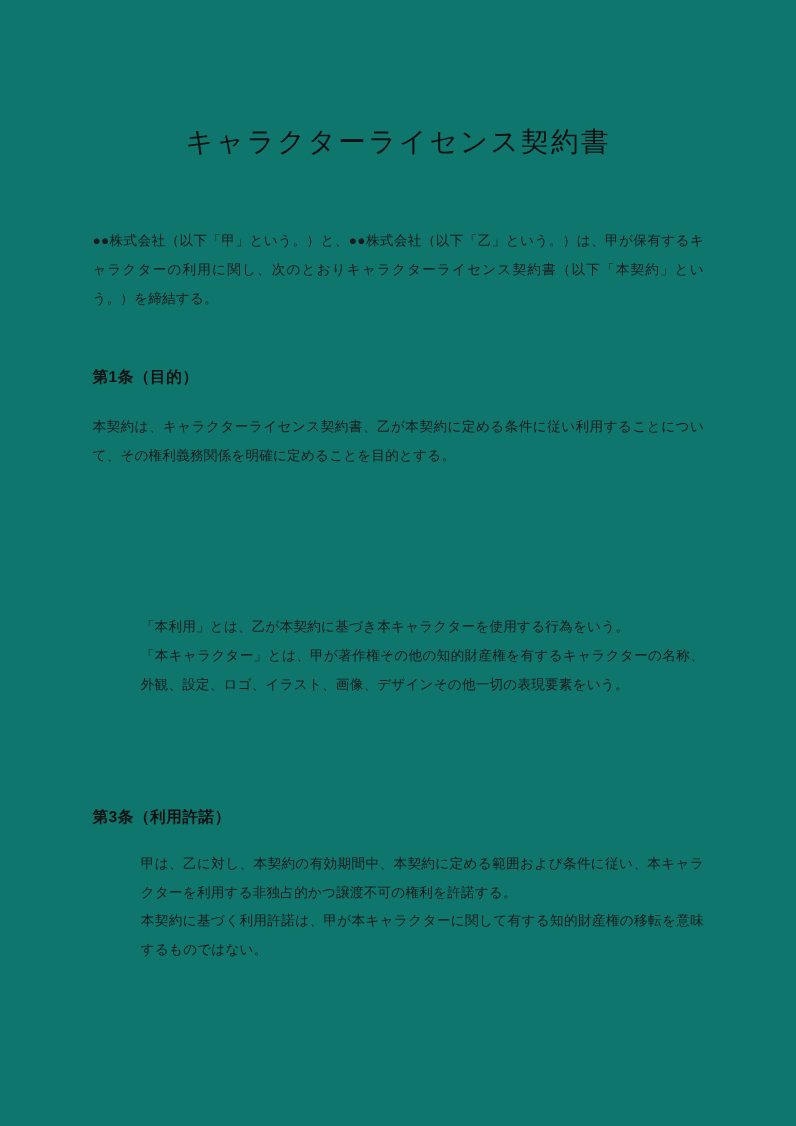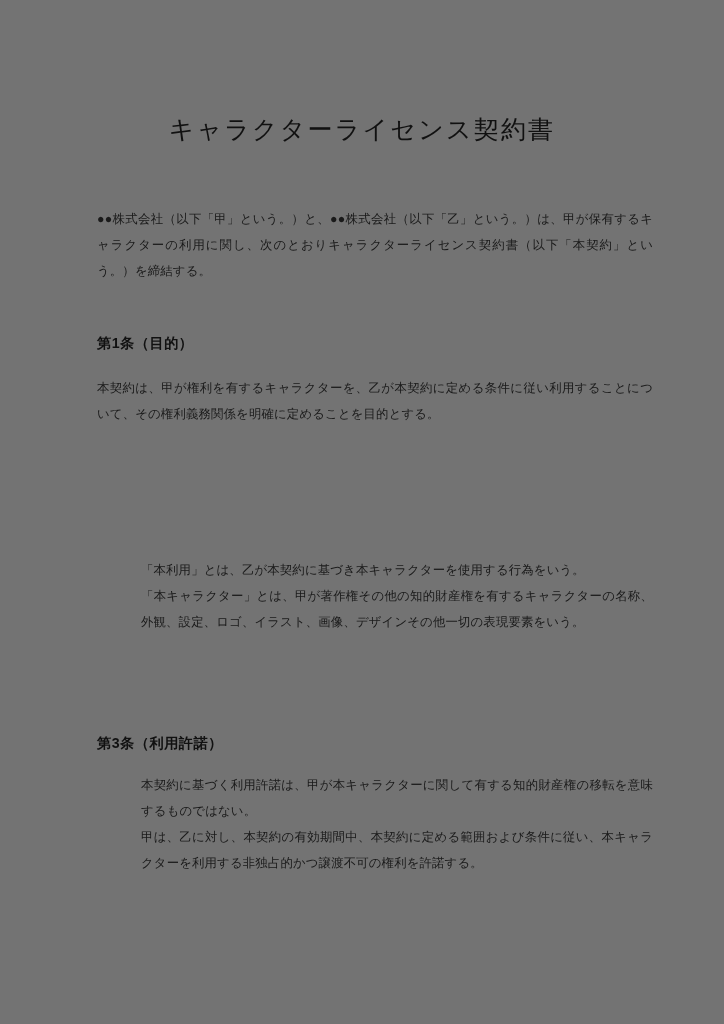--- a/index.html
+++ b/index.html
@@ -5,21 +5,21 @@
   html, body {
     margin: 0;
     padding: 0;
     background: #ffffff;
   }
 
   .page {
     position: relative;
     width: 724px;
     height: 1024px;
-    background: #737373;
+    background: #0f766e;
     margin: 0 auto;
     overflow: hidden;
     font-family: "Liberation Sans", "DejaVu Sans", sans-serif;
     color: #1a1a1a;
     -webkit-font-smoothing: antialiased;
   }
 
   .doc-body {
     position: absolute;
     left: 84px;
@@ -41,21 +41,20 @@
     letter-spacing: 2.2px;
     color: #111111;
     white-space: nowrap;
   }
 
   
   .block {
     position: absolute;
     left: 0;
     width: 556px;
-    margin-left: 13px;
   }
 
   
   .para {
     font-size: 12.4px;
     line-height: 26px;
     color: #1a1a1a;
     text-align: justify;
     text-justify: inter-character;
     letter-spacing: 0.15px;
@@ -100,34 +99,34 @@
     <div class="doc-title">キャラクターライセンス契約書</div>
 
     <div class="block" style="top:206px;">
       <p class="para">●●株式会社（以下「甲」という。）と、●●株式会社（以下「乙」という。）は、甲が保有するキャラクターの利用に関し、次のとおりキャラクターライセンス契約書（以下「本契約」という。）を締結する。</p>
     </div>
 
     <div class="block" style="top:332px;">
       <h2 class="article-heading">第1条（目的）</h2>
     </div>
     <div class="block" style="top:375px;">
-      <p class="para">本契約は、甲が権利を有するキャラクターを、乙が本契約に定める条件に従い利用することについて、その権利義務関係を明確に定めることを目的とする。</p>
+      <p class="para">本契約は、キャラクターライセンス契約書、乙が本契約に定める条件に従い利用することについて、その権利義務関係を明確に定めることを目的とする。</p>
     </div>
 
     <div class="block" style="top:557px;">
       <div class="indent-group">
         <p class="clause-line">「本利用」とは、乙が本契約に基づき本キャラクターを使用する行為をいう。</p>
         <p class="clause-line">「本キャラクター」とは、甲が著作権その他の知的財産権を有するキャラクターの名称、外観、設定、ロゴ、イラスト、画像、デザインその他一切の表現要素をいう。</p>
       </div>
     </div>
 
     <div class="block" style="top:732px;">
       <h2 class="article-heading">第3条（利用許諾）</h2>
     </div>
     <div class="block" style="top:772px;">
       <div class="indent-group">
+        <p class="clause-line">甲は、乙に対し、本契約の有効期間中、本契約に定める範囲および条件に従い、本キャラクターを利用する非独占的かつ譲渡不可の権利を許諾する。</p>
         <p class="clause-line">本契約に基づく利用許諾は、甲が本キャラクターに関して有する知的財産権の移転を意味するものではない。</p>
-        <p class="clause-line">甲は、乙に対し、本契約の有効期間中、本契約に定める範囲および条件に従い、本キャラクターを利用する非独占的かつ譲渡不可の権利を許諾する。</p>
       </div>
     </div>
 
   </div>
 </div>
 
 </body></html>

